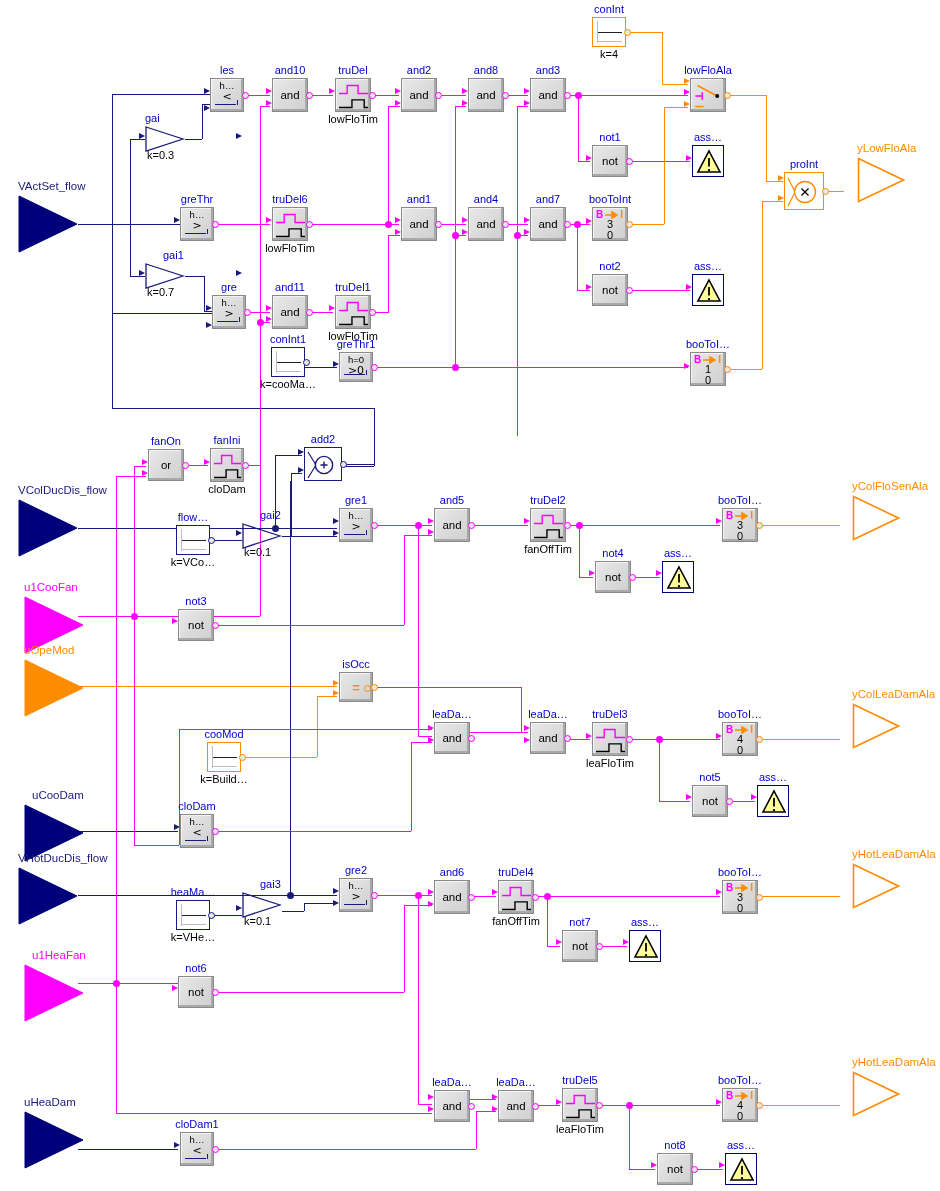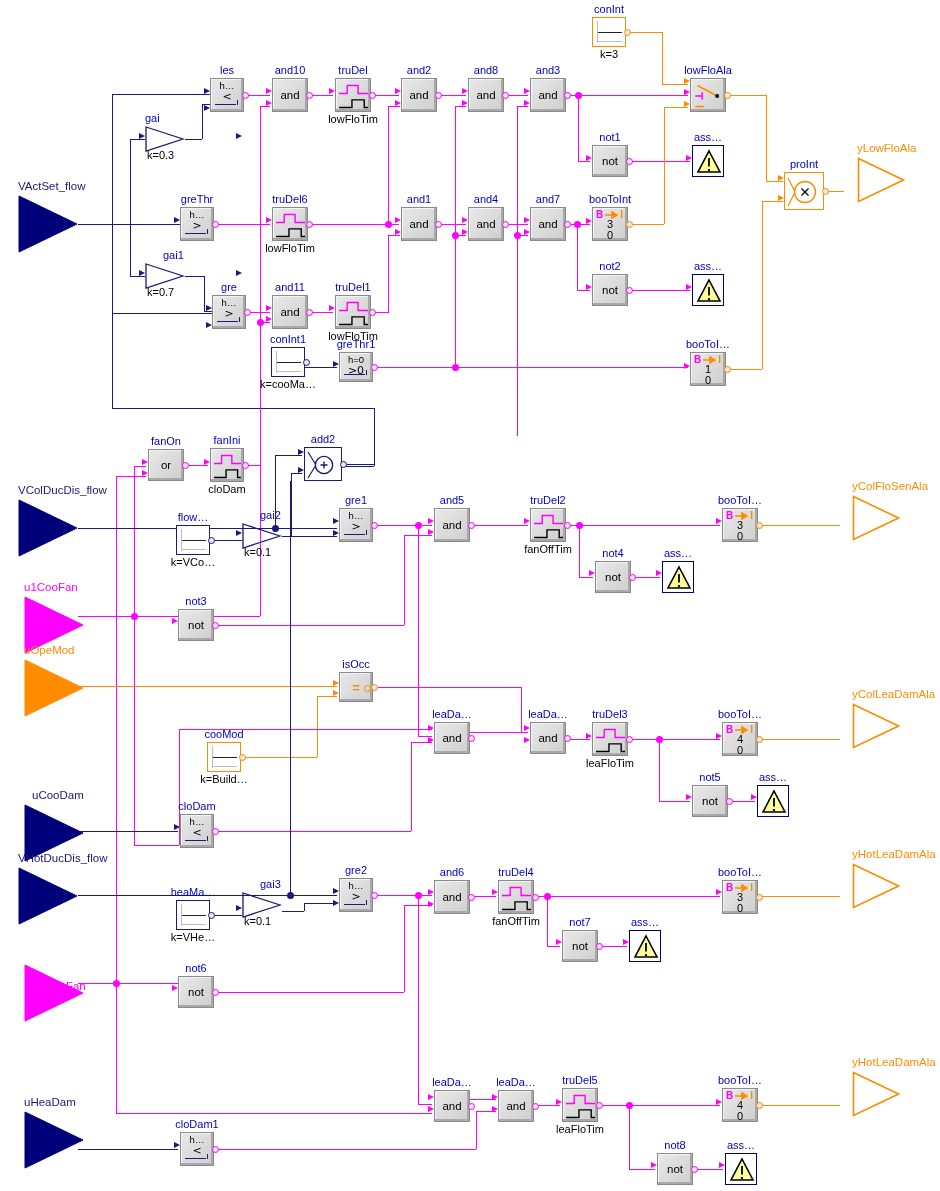--- a/index.html
+++ b/index.html
@@ -479,21 +479,21 @@
         <div class="blk-lbl">greThr1</div>
         <div class="opc mag" style="left: 32px; top: 11.5px;"></div>
       </div>
       <div class="blk blk-white const" style="left: 592px; top: 17px; width: 34px; height: 30px;">
         <div class="body">
           <div class="axl"></div>
           <div class="axb"></div>
           <div class="lvl"></div>
         </div>
         <div class="blk-lbl">conInt</div>
-        <div class="blk-sub" style="top: 32px;">k=3</div>
+        <div class="blk-sub" style="top: 32px;">k=4</div>
         <div class="opc org" style="left: 32px; top: 11.5px;"></div>
       </div>
       <div class="blk blk-grey swblk" style="left: 690px; top: 78px; width: 36px; height: 34px;">
         <div class="body">
           <svg width="34" height="32" viewBox="0 0 34 32" style="position: absolute; left: 1px; top: 1px;">
             <path d="M5.44 5.44 L25.16 16" stroke="#ff8c00" stroke-width="1.6" fill="none"></path>
             <path d="M3.4000000000000004 16 H10.2 M10.2 12.16 V19.84" stroke="#ff00ff" stroke-width="1.5" fill="none"></path>
             <circle cx="25.16" cy="16" r="2" fill="#000"></circle>
             <path d="M3.4000000000000004 26.56 H11.56" stroke="#ff8c00" stroke-width="1.6"></path>
           </svg>
@@ -1050,21 +1050,21 @@
       <svg width="60" height="58" viewBox="0 0 60 58">
         <path d="M1 1 L59 29 L1 57 Z" fill="#00007a" stroke="#00007a"></path>
       </svg>
     </div>
     <div class="portlbl blue" style="left: 18px; top: 852px;">VHotDucDis_flow</div>
     <div class="tri" style="left: 24px; top: 964px;">
       <svg width="60" height="58" viewBox="0 0 60 58">
         <path d="M1 1 L59 29 L1 57 Z" fill="#ff00ff" stroke="#ff00ff"></path>
       </svg>
     </div>
-    <div class="portlbl mag" style="left: 24px; top: 980px; padding-left: 8px;">u1HeaFan</div>
+    <div class="portlbl mag" style="left: 24px; top: 949px; padding-left: 8px;">u1HeaFan</div>
     <div class="tri" style="left: 24px; top: 1111px;">
       <svg width="60" height="58" viewBox="0 0 60 58">
         <path d="M1 1 L59 29 L1 57 Z" fill="#00007a" stroke="#00007a"></path>
       </svg>
     </div>
     <div class="portlbl blue" style="left: 24px; top: 1096px;">uHeaDam</div>
     <div class="tri" style="left: 857px; top: 157px;">
       <svg width="48" height="46" viewBox="0 0 48 46">
         <path d="M1.5 1.5 L46.5 23 L1.5 44.5 Z" fill="none" stroke="#ff8c00" stroke-width="1.6"></path>
       </svg>

